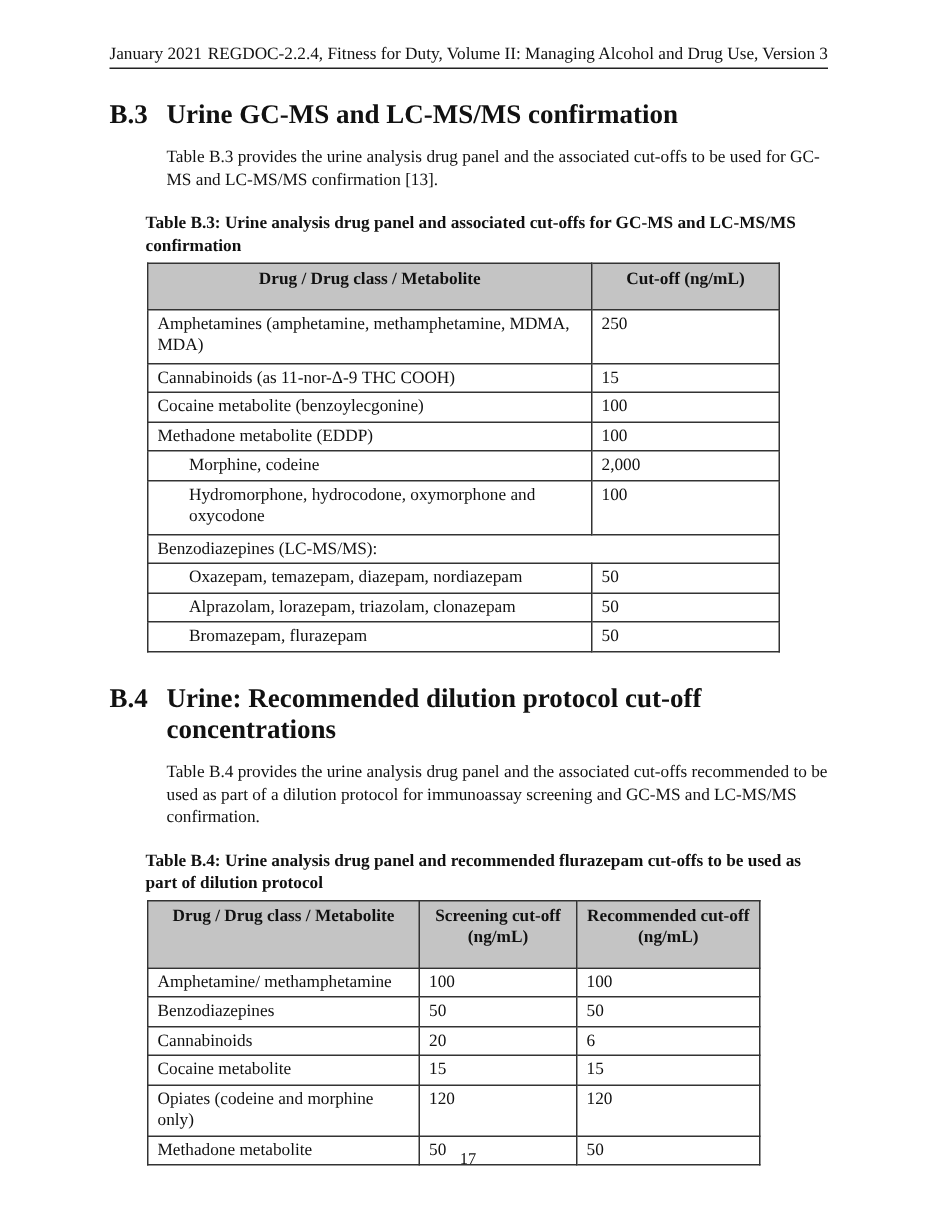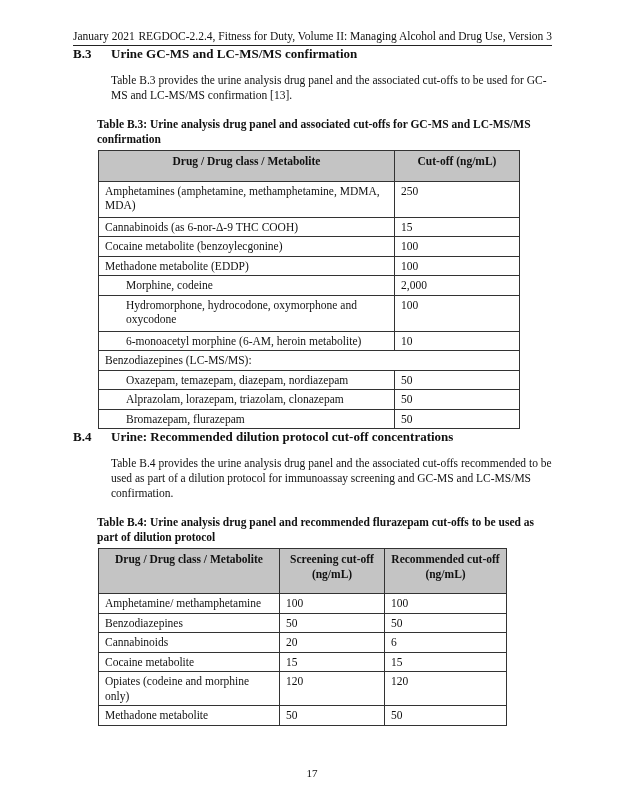--- a/index.html
+++ b/index.html
@@ -19,22 +19,23 @@
   .doc-header {
     display: flex;
     justify-content: space-between;
     align-items: flex-end;
     border-bottom: 1px solid #222;
     padding-bottom: 3px;
     font-size: 11.5px;
   }
   .section-heading {
     display: flex;
+    margin-top: 20px;
     font-weight: bold;
-    font-size: 13px;
+    font-size: 18px;
   }
   .section-num { width: 38px; flex: 0 0 38px; }
   .para {
     margin: 11px 0 0 38px;
     width: 452px;
     line-height: 15px;
     text-align: left;
   }
   .caption {
     margin: 14px 0 0 24px;
@@ -108,42 +109,38 @@
         <th>Drug / Drug class / Metabolite</th>
         <th>Cut-off (ng/mL)</th>
       </tr>
     </thead>
     <tbody>
       <tr class="row2">
         <td>Amphetamines (amphetamine, methamphetamine, MDMA, MDA)</td>
         <td class="num">250</td>
       </tr>
       <tr>
-        <td>Cannabinoids (as 6-nor-Δ-9 THC COOH)</td>
+        <td>Cannabinoids (as 11-nor-Δ-9 THC COOH)</td>
         <td class="num">15</td>
       </tr>
       <tr>
         <td>Cocaine metabolite (benzoylecgonine)</td>
         <td class="num">100</td>
       </tr>
       <tr>
         <td>Methadone metabolite (EDDP)</td>
         <td class="num">100</td>
       </tr>
       <tr>
         <td class="sub">Morphine, codeine</td>
         <td class="num">2,000</td>
       </tr>
       <tr class="row2">
         <td class="sub">Hydromorphone, hydrocodone, oxymorphone and oxycodone</td>
         <td class="num">100</td>
-      </tr>
-      <tr>
-        <td class="sub">6-monoacetyl morphine (6-AM, heroin metabolite)</td>
-        <td class="num">10</td>
       </tr>
       <tr>
         <td class="cat" colspan="2">Benzodiazepines (LC-MS/MS):</td>
       </tr>
       <tr>
         <td class="sub">Oxazepam, temazepam, diazepam, nordiazepam</td>
         <td class="num">50</td>
       </tr>
       <tr>
         <td class="sub">Alprazolam, lorazepam, triazolam, clonazepam</td>

